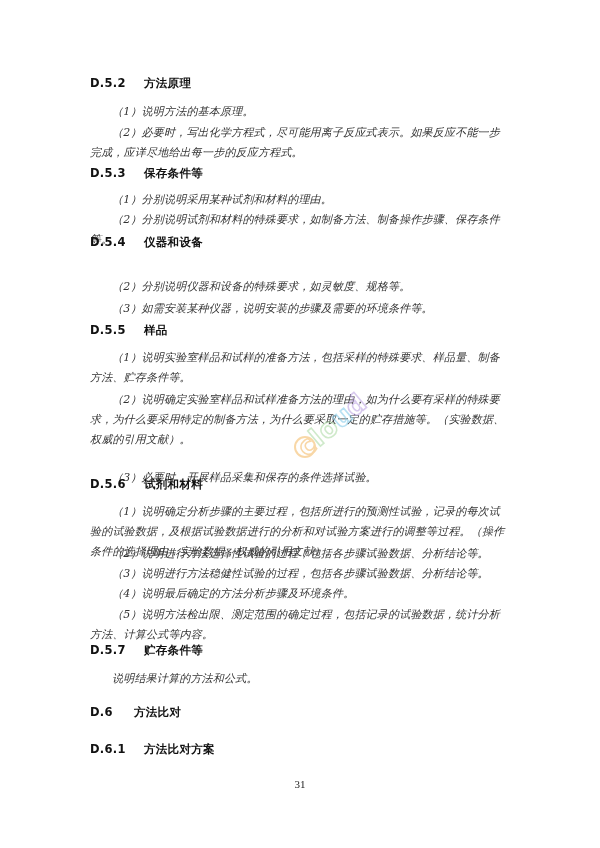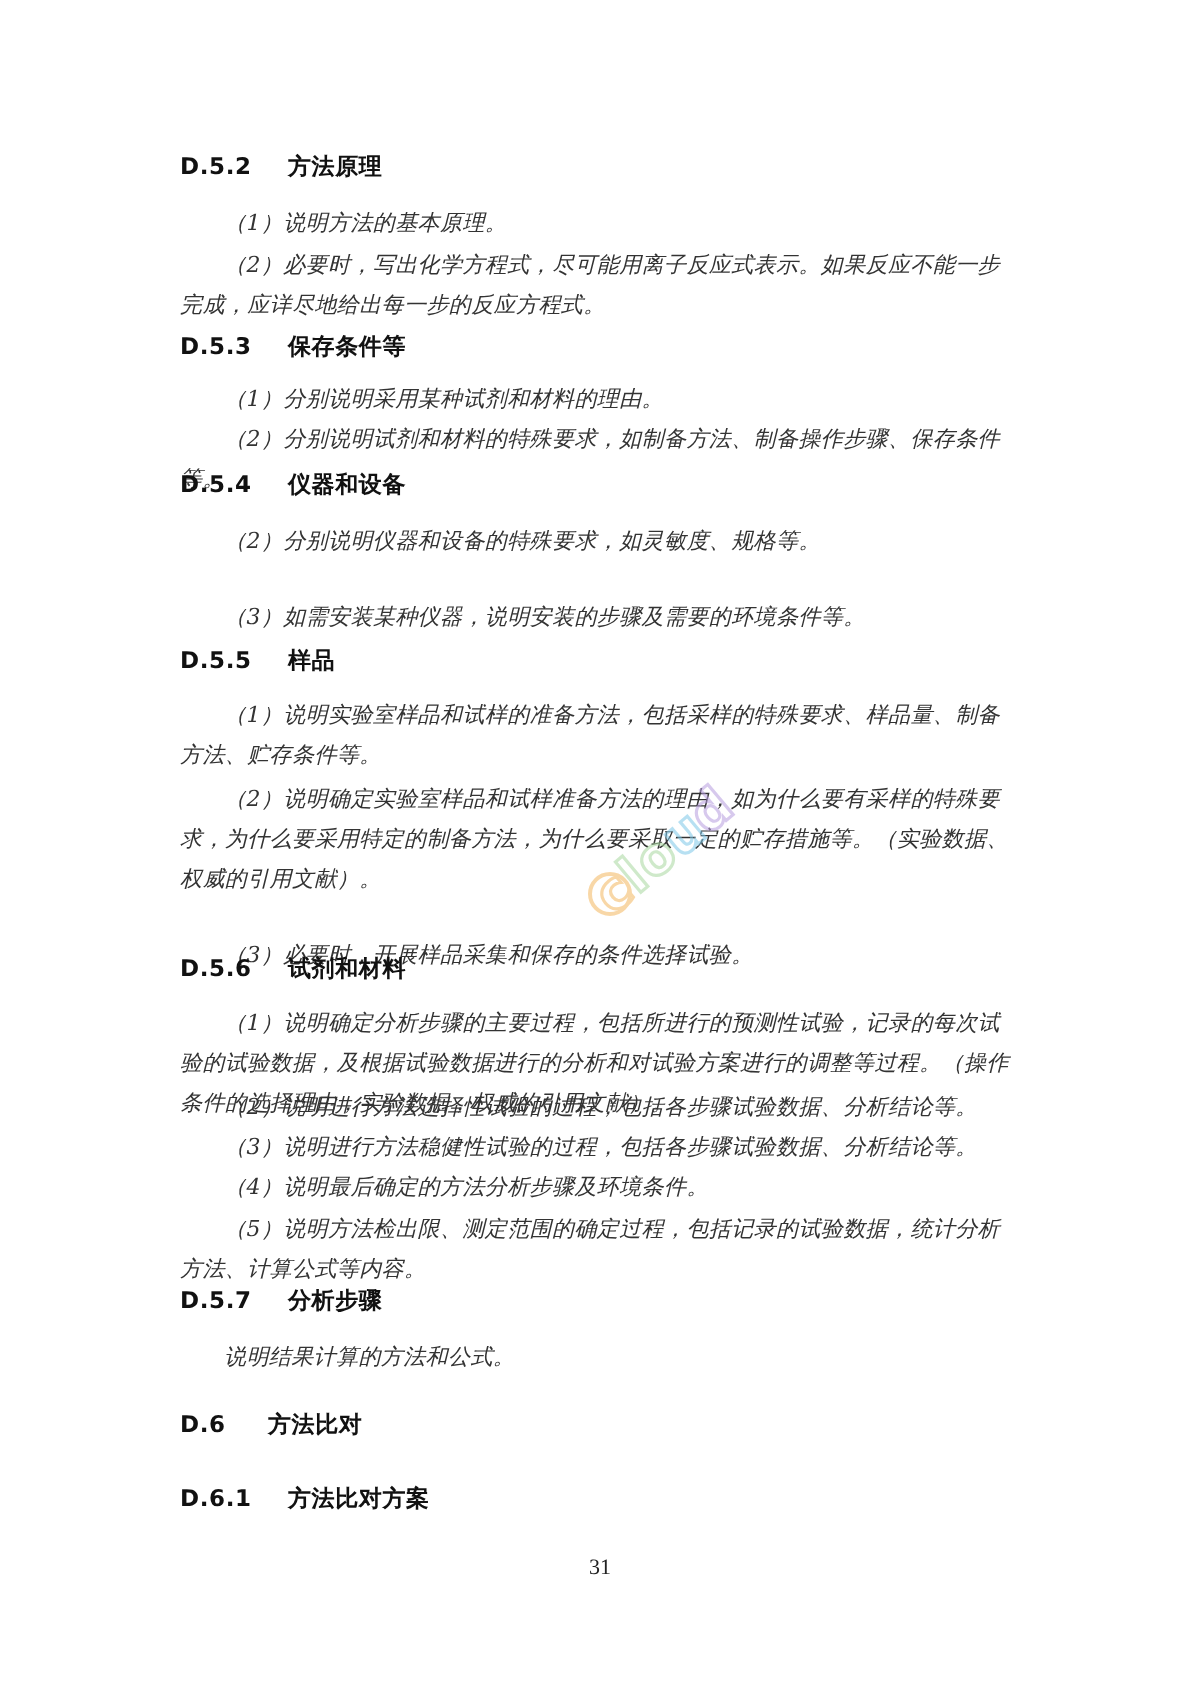--- a/index.html
+++ b/index.html
@@ -30,41 +30,41 @@
 
   <div class="h" style="top:166px">
     <span class="num">D.5.3</span><span>保存条件等</span>
   </div>
   <div class="p" style="top:190px">（1）分别说明采用某种试剂和材料的理由。</div>
   <div class="p" style="top:210px">（2）分别说明试剂和材料的特殊要求，如制备方法、制备操作步骤、保存条件等。</div>
 
   <div class="h" style="top:235px">
     <span class="num">D.5.4</span><span>仪器和设备</span>
   </div>
-  <div class="p" style="top:261px">（2）分别说明仪器和设备的特殊要求，如灵敏度、规格等。</div>
+  <div class="p" style="top:277px">（2）分别说明仪器和设备的特殊要求，如灵敏度、规格等。</div>
   <div class="p" style="top:299px">（3）如需安装某种仪器，说明安装的步骤及需要的环境条件等。</div>
 
   <div class="h" style="top:323px">
     <span class="num">D.5.5</span><span>样品</span>
   </div>
   <div class="p" style="top:348px">（1）说明实验室样品和试样的准备方法，包括采样的特殊要求、样品量、制备方法、贮存条件等。</div>
   <div class="p" style="top:390px">（2）说明确定实验室样品和试样准备方法的理由，如为什么要有采样的特殊要求，为什么要采用特定的制备方法，为什么要采取一定的贮存措施等。（实验数据、权威的引用文献）。</div>
   <div class="p" style="top:468px">（3）必要时，开展样品采集和保存的条件选择试验。</div>
 
   <div class="h" style="top:477px">
     <span class="num">D.5.6</span><span>试剂和材料</span>
   </div>
   <div class="p" style="top:502px">（1）说明确定分析步骤的主要过程，包括所进行的预测性试验，记录的每次试验的试验数据，及根据试验数据进行的分析和对试验方案进行的调整等过程。（操作条件的选择理由，实验数据，权威的引用文献）。</div>
   <div class="p" style="top:564px; top:544px">（2）说明进行方法选择性试验的过程，包括各步骤试验数据、分析结论等。</div>
   <div class="p" style="top:564px">（3）说明进行方法稳健性试验的过程，包括各步骤试验数据、分析结论等。</div>
   <div class="p" style="top:584px">（4）说明最后确定的方法分析步骤及环境条件。</div>
   <div class="p" style="top:605px">（5）说明方法检出限、测定范围的确定过程，包括记录的试验数据，统计分析方法、计算公式等内容。</div>
 
   <div class="h" style="top:643px">
-    <span class="num">D.5.7</span><span>分析步骤</span>
+    <span class="num">D.5.7</span><span>贮存条件等</span>
   </div>
   <div class="p" style="top:669px">说明结果计算的方法和公式。</div>
 
   <div class="h top" style="top:705px">
     <span class="num">D.6</span><span>方法比对</span>
   </div>
 
   <div class="h" style="top:742px">
     <span class="num">D.6.1</span><span>方法比对方案</span>
   </div>

